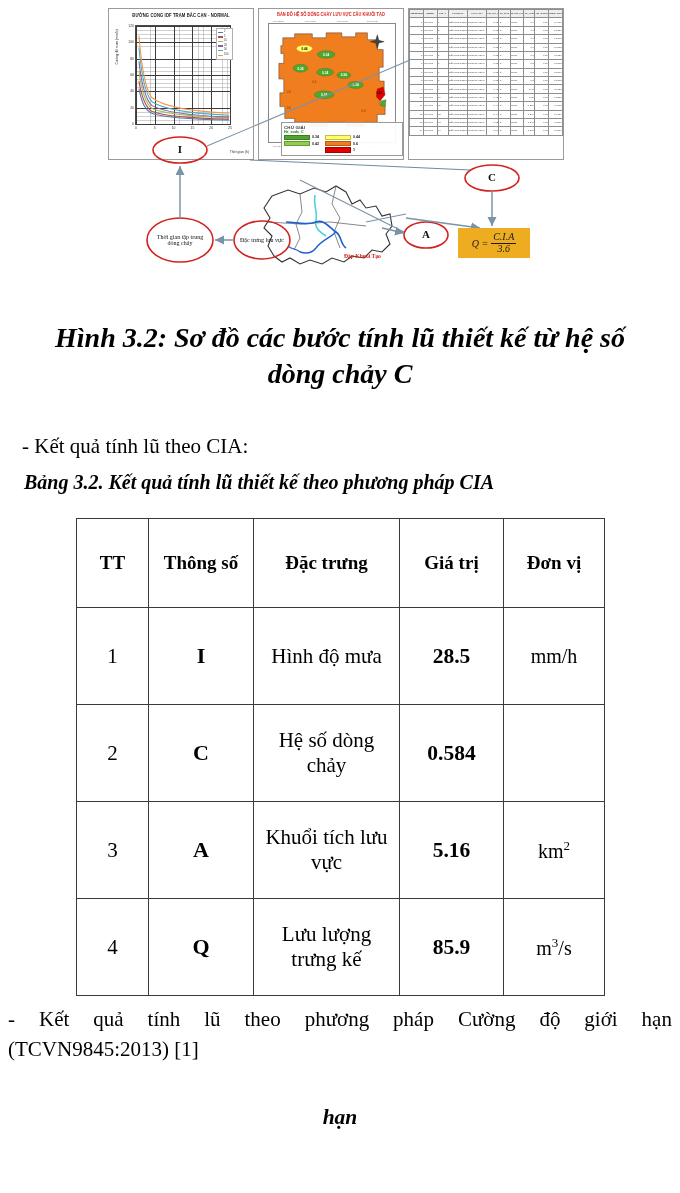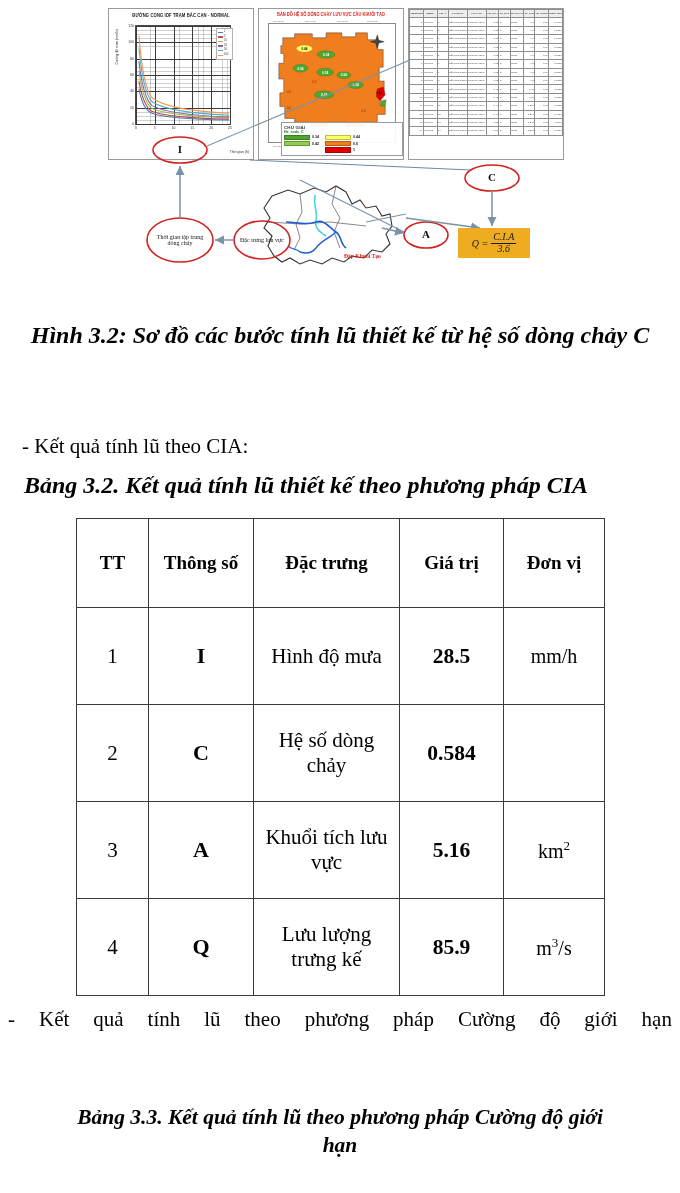--- a/index.html
+++ b/index.html
@@ -188,40 +188,40 @@
     font-size: 5.6px; font-weight: bold; color: #d8221a;
   }
 
   
   .caption {
     position: absolute;
     left: 30px; width: 620px;
     text-align: center;
     font-style: italic;
     font-weight: bold;
-    font-size: 24px;
+    font-size: 28px;
     line-height: 1.28;
   }
   #fig-caption { top: 320px; }
 
   .body-line {
     position: absolute;
     left: 22px; width: 636px;
     font-size: 21px;
     line-height: 1.3;
   }
   #line-cia { top: 433px; }
 
   #tbl-caption {
     position: absolute;
     left: 24px; width: 632px;
     top: 470px;
     text-align: left;
     font-style: italic; font-weight: bold;
-    font-size: 24px;
+    font-size: 20px;
     line-height: 1.25;
   }
 
   
   #results-table {
     position: absolute;
     left: 76px; top: 518px;
     width: 528px;
     border-collapse: collapse;
     table-layout: fixed;
@@ -752,18 +752,18 @@
     <span>tính</span>
     <span>lũ</span>
     <span>theo</span>
     <span>phương</span>
     <span>pháp</span>
     <span>Cường</span>
     <span>độ</span>
     <span>giới</span>
     <span>hạn</span>
   </div>
+  <div class="l2">(TCVN9845:2013) [1]</div>
 </div>
 
 <div id="tbl33-caption">
-  <span class="c1">Bảng 3.3. Kết quả tính lũ theo phương pháp Cường độ giới</span>
   <span>hạn</span>
 </div>
 
 </body></html>

